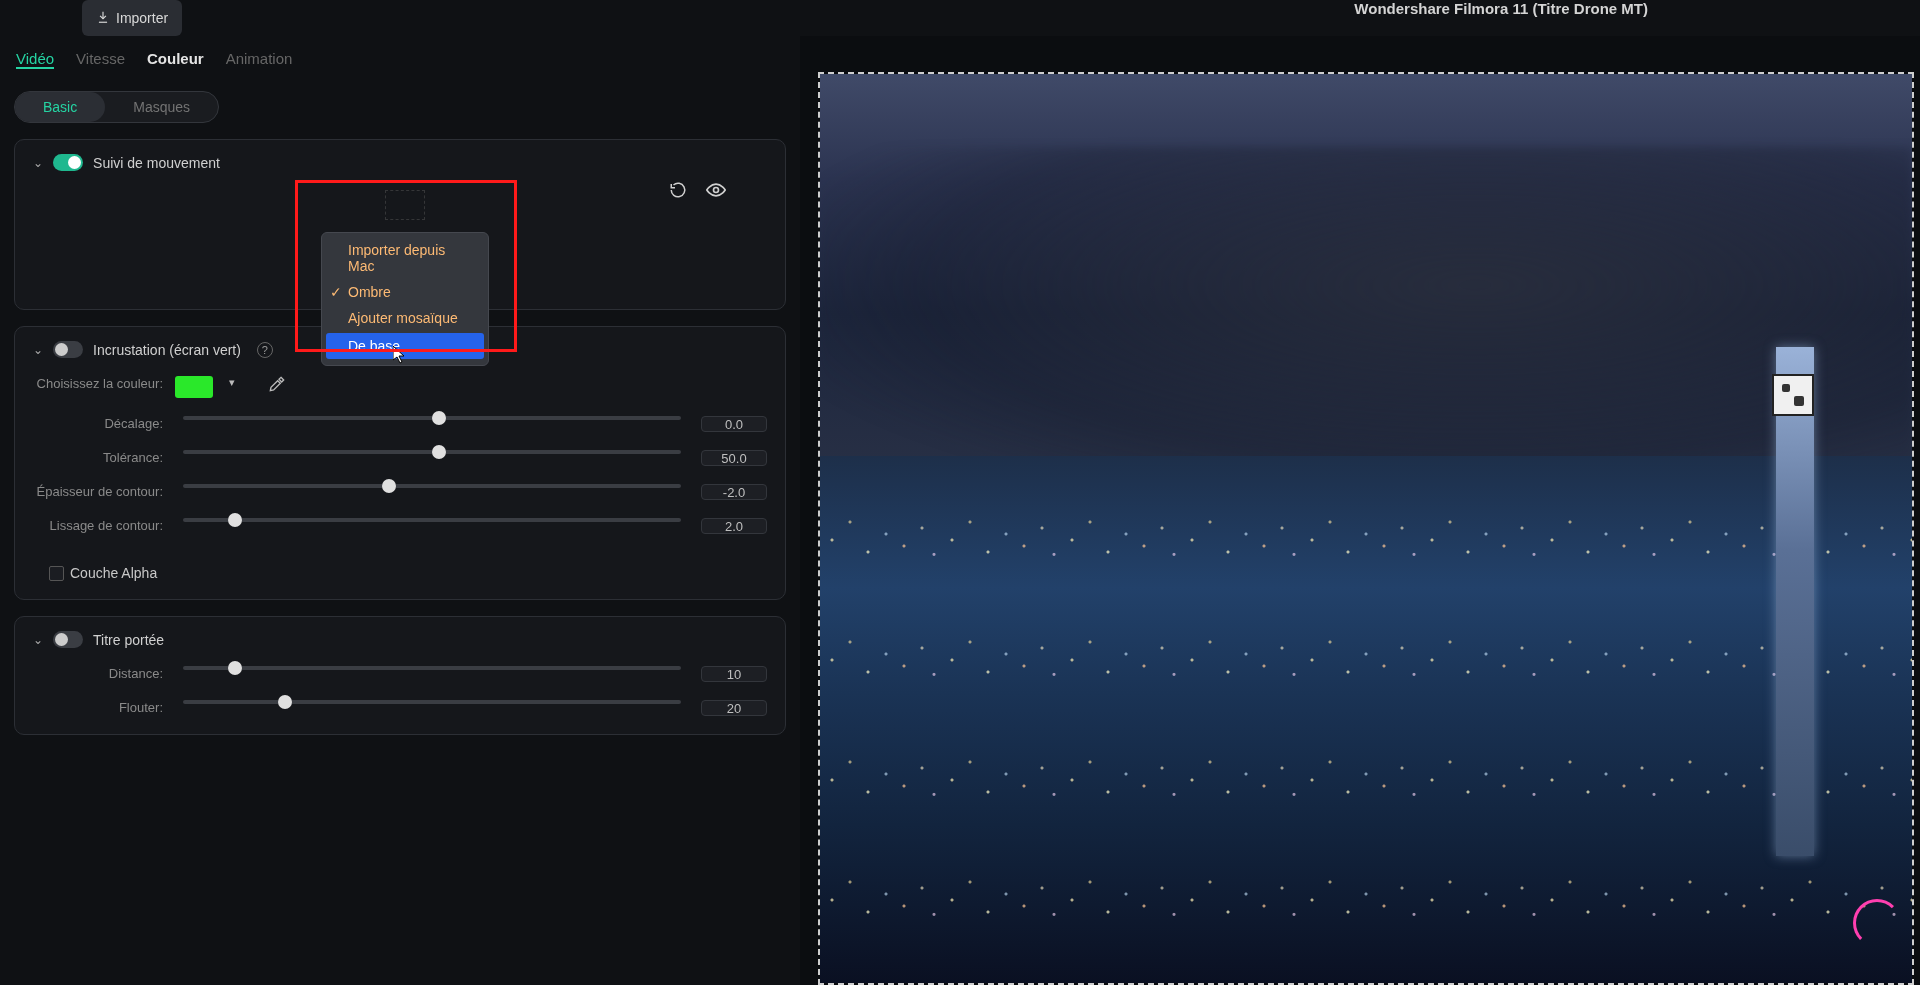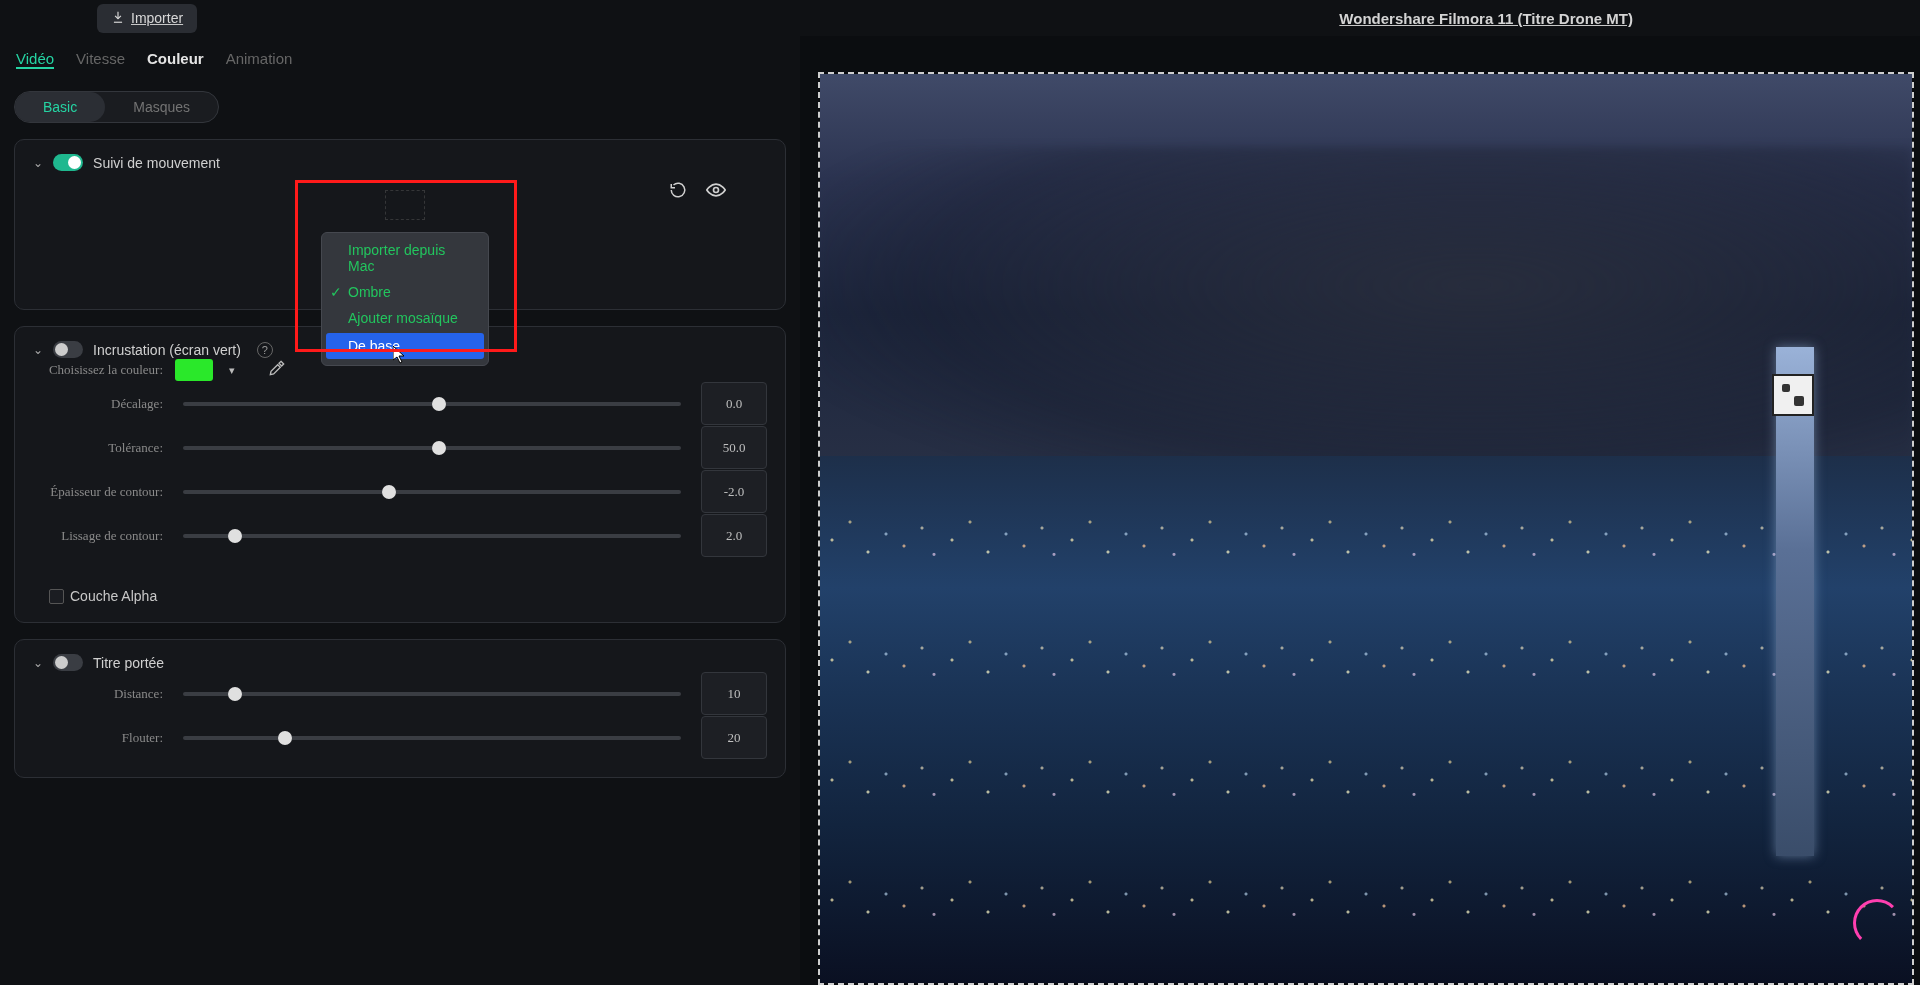--- a/index.html
+++ b/index.html
@@ -10,24 +10,22 @@
   font-size: 14px;
   width: 1920px;
   height: 985px;
   overflow: hidden;
   display: flex;
   flex-direction: column;
 }
 .topbar {
   height: 36px;
   display: flex;
-  align-items: center;
-  padding: 0 27px;
+  padding: 0 12px;
   justify-content: space-between;
-  text-decoration: underline;
 }
 .import-btn {
   background: #2a2d33;
   border-radius: 6px;
   padding: 6px 14px;
   display: inline-flex;
   align-items: center;
   gap: 6px;
   color: #d8d8d8;
   cursor: pointer;
@@ -154,21 +152,21 @@
   top: 92px;
   background: #34373d;
   border: 1px solid #45484f;
   border-radius: 6px;
   width: 168px;
   z-index: 10;
   padding: 4px 0;
 }
 .dropdown-item {
   padding: 5px 14px 5px 26px;
-  color: #22c55e;
+  color: #fdba74;
   font-size: 14px;
   cursor: pointer;
   position: relative;
 }
 .dropdown-item.checked::before {
   content: "✓";
   position: absolute;
   left: 8px;
 }
 .dropdown-item.hl {
@@ -186,24 +184,22 @@
   left: 280px;
   top: 40px;
   width: 222px;
   height: 172px;
   border: 3px solid #ff1a1a;
   pointer-events: none;
   z-index: 12;
 }
 .row-control {
   display: flex;
-  align-items: center;
-  margin-top: 1px;
+  margin-top: 18px;
   gap: 12px;
-  font-family: Liberation Serif, serif;
 }
 .row-label {
   width: 130px;
   text-align: right;
   color: #8a8a8a;
   font-size: 13px;
   line-height: 1.2;
 }
 .color-swatch {
   width: 38px; height: 22px; background:#2ae82a; border-radius:3px; cursor:pointer;
@@ -217,21 +213,21 @@
   border-radius: 2px;
   position: relative;
   margin: 0 8px;
   cursor: pointer;
 }
 .slider .thumb {
   position:absolute; top:-5px; width:14px; height:14px; background:#e0e0e0; border-radius:50%;
 }
 .value-box {
   width: 66px;
-  height: 43px;
+  height: 16px;
   background: #1d1f24;
   border: 1px solid #33363c;
   border-radius: 4px;
   display:flex; align-items:center; justify-content:center;
   color:#bfbfbf; font-size:13px;
 }
 .checkbox {
   width:15px; height:15px; border:1px solid #555; border-radius:2px; background:#1b1d22; cursor:pointer;
 }
 .checkbox-row { display:flex; align-items:center; gap:6px; margin-top:31px; padding-left:16px;}

